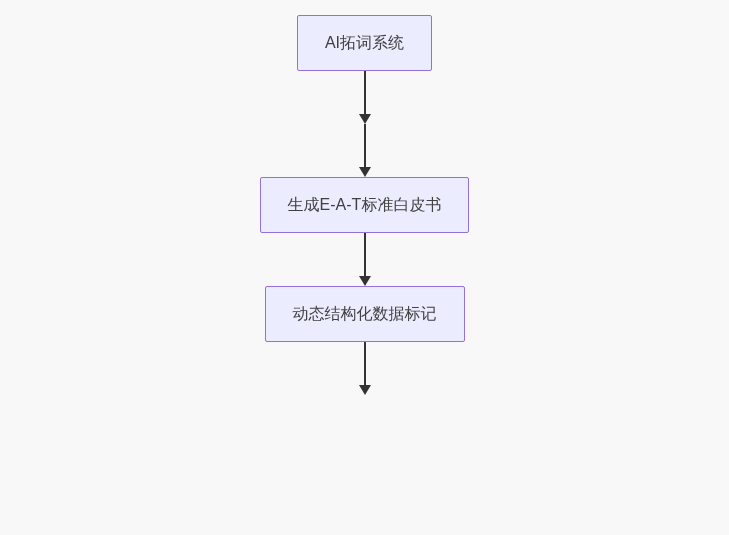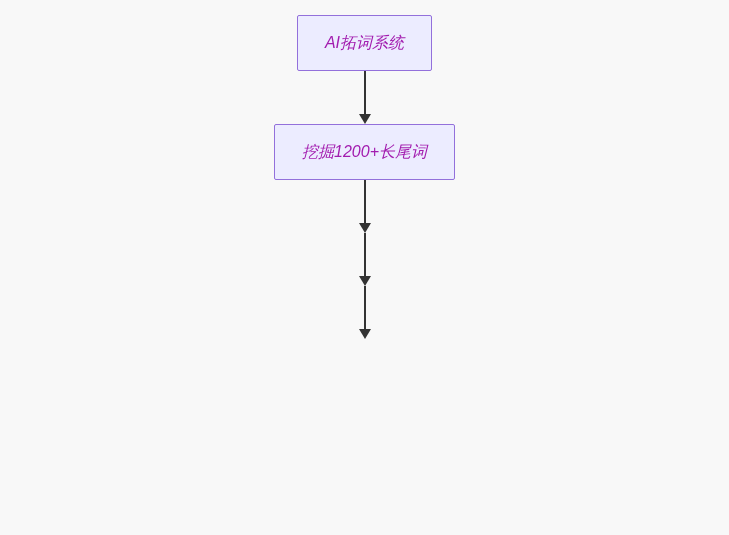--- a/index.html
+++ b/index.html
@@ -30,25 +30,24 @@
   .node {
     box-sizing: border-box;
     height: 56px;
     display: flex;
     align-items: center;
     justify-content: center;
     padding: 0 27px;
     background: #ECECFF;
     border: 1px solid #9370DB;
     border-radius: 2px;
-    color: #a21caf;
+    color: #404040;
     font-size: 16px;
     line-height: 1;
     white-space: nowrap;
-    font-style: italic;
   }
   .edge {
     height: 53px;
     display: flex;
     flex-direction: column;
     align-items: center;
   }
   .edge .line {
     flex: 1 1 auto;
     width: 2px;
@@ -71,35 +70,38 @@
 
     <div class="node">
       <span>AI拓词系统</span>
     </div>
 
     <div class="edge">
       <div class="line"></div>
       <div class="head"></div>
     </div>
 
+
+    <div class="edge">
+      <div class="line"></div>
+      <div class="head"></div>
+    </div>
+
     <div class="node">
-      <span>挖掘1200+长尾词</span>
+      <span>生成E-A-T标准白皮书</span>
     </div>
 
     <div class="edge">
       <div class="line"></div>
       <div class="head"></div>
     </div>
 
-
-    <div class="edge">
-      <div class="line"></div>
-      <div class="head"></div>
+    <div class="node">
+      <span>动态结构化数据标记</span>
     </div>
-
 
     <div class="edge">
       <div class="line"></div>
       <div class="head"></div>
     </div>
 
 
   </div>
 </div>
 

